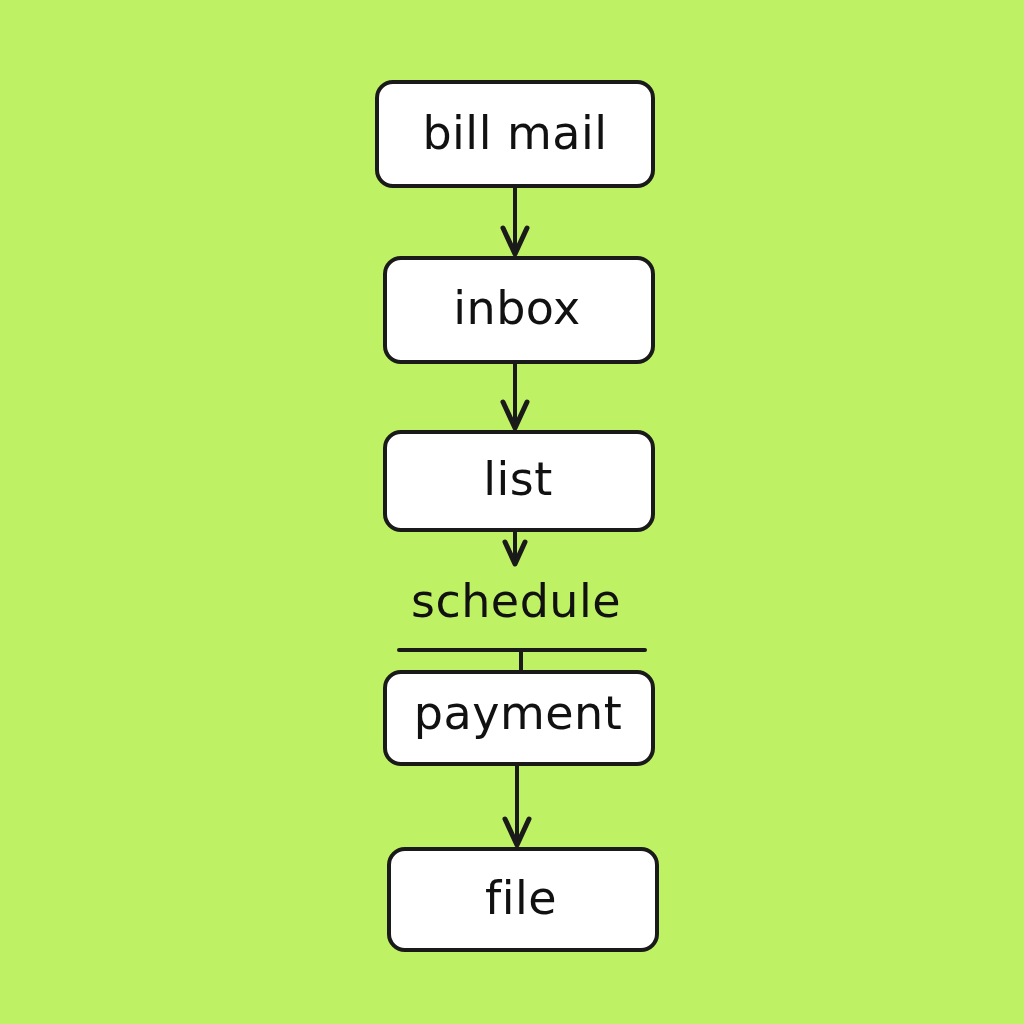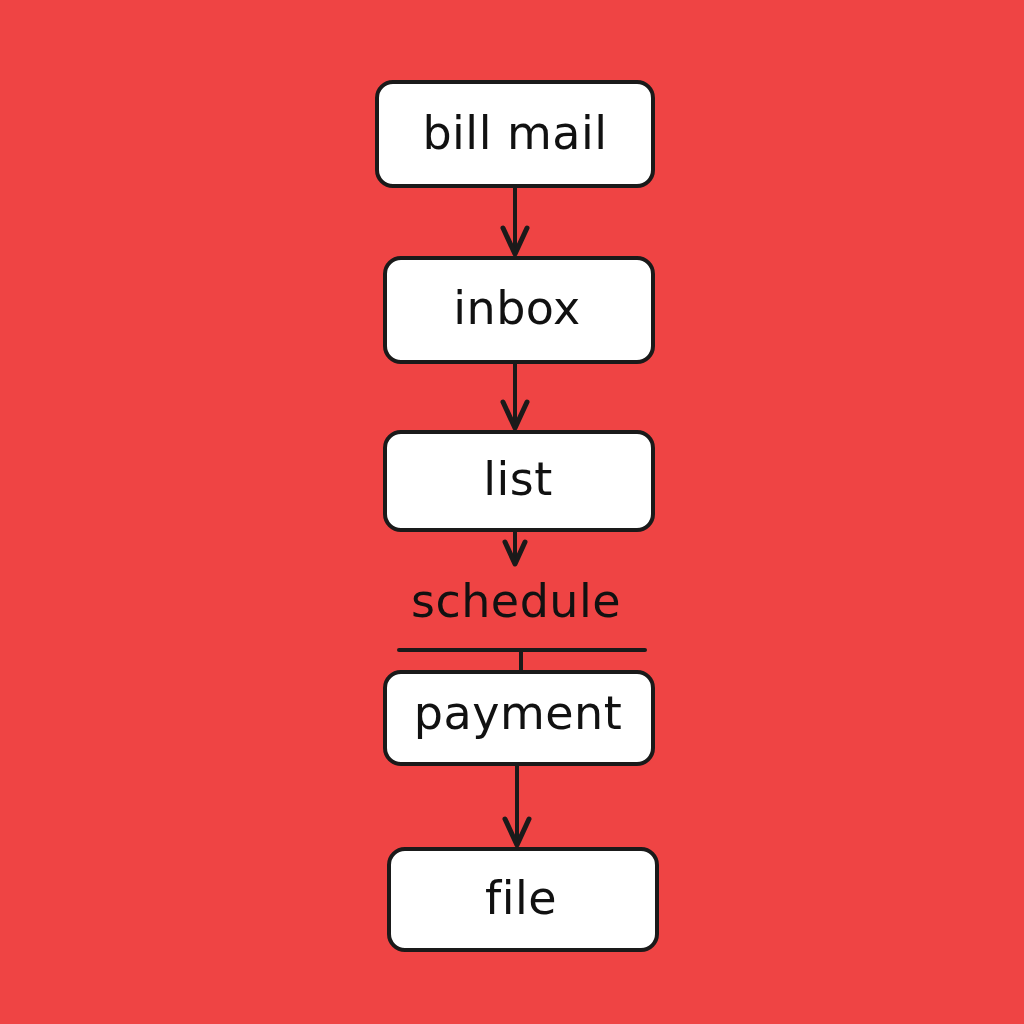--- a/index.html
+++ b/index.html
@@ -11,21 +11,21 @@
   body {
     width: 1024px;
     height: 1024px;
     overflow: hidden;
     font-family: "DejaVu Sans", sans-serif;
   }
   #canvas-wrap {
     position: relative;
     width: 1024px;
     height: 1024px;
-    background: #ef4444;
+    background: #bef264;
   }
   #flow-svg {
     position: absolute;
     top: 0;
     left: 0;
     width: 1024px;
     height: 1024px;
     display: block;
   }
   .node-shape {

